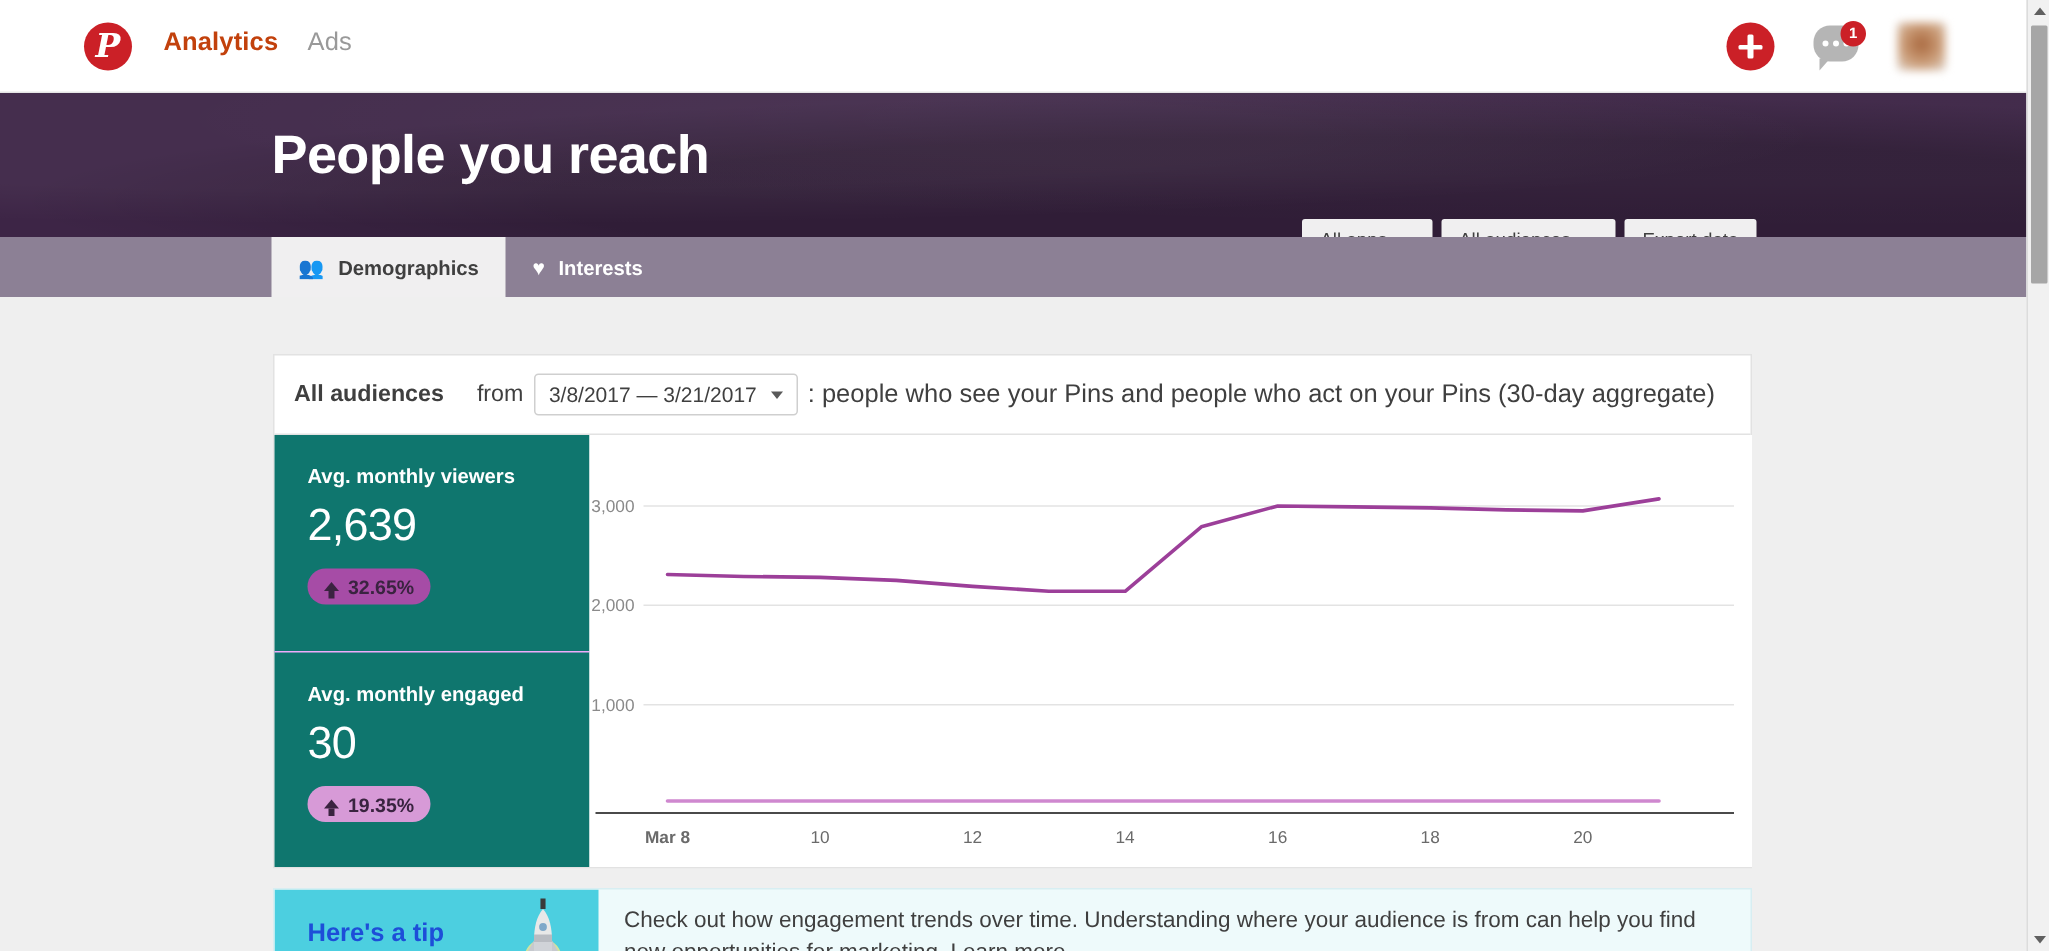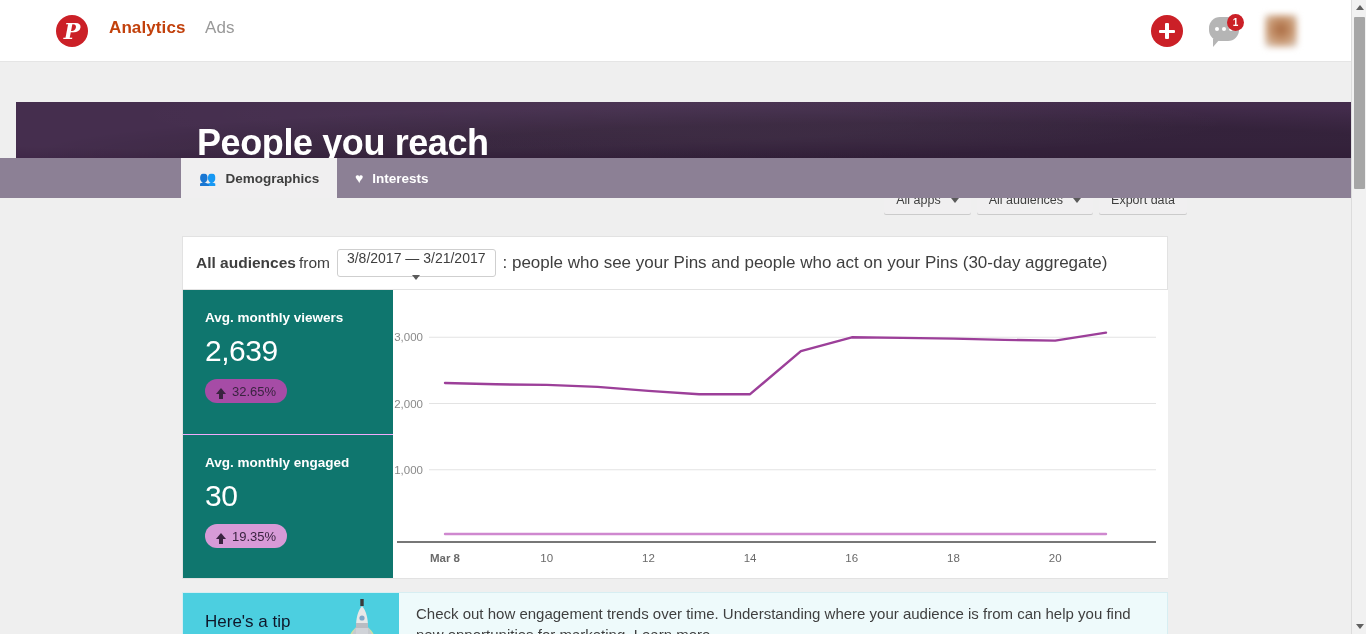--- a/index.html
+++ b/index.html
@@ -59,27 +59,26 @@
   }
   .avatar {
     position: absolute; left: 1265px; top: 15px; width: 32px; height: 32px;
     border-radius: 3px;
     background: radial-gradient(circle at 50% 45%, #a8683f 0%, #bf8a63 35%, #cfa583 60%, #dcd4cd 100%);
     filter: blur(3px);
   }
 
   
   .hero {
-    position: absolute; left: 16px; top: 62px; width: 1351px; height: 70px;
+    position: absolute; left: 0; top: 62px; width: 1351px; height: 96px;
     background: #3d2546;
     background-image:
       radial-gradient(ellipse at 22% 30%, rgba(255,255,255,.045) 0 38%, transparent 62%),
       radial-gradient(ellipse at 68% 75%, rgba(0,0,0,.22) 0 42%, transparent 70%),
       radial-gradient(ellipse at 88% 18%, rgba(255,255,255,.03) 0 35%, transparent 65%);
-    margin-top: 40px;
   }
   .hero-title {
     position: absolute; left: 181px; top: 20px;
     color: #fff; font-size: 36px; font-weight: bold; letter-spacing: -.4px;
   }
   .hero-actions { position: absolute; right: 180px; top: 84px; display: flex; gap: 6px; }
   .hbtn {
     height: 28px; background: #f0eff0; border: none; border-radius: 2px;
     font-family: "Liberation Sans", sans-serif; font-size: 12.5px; color: #3f3f3f;
     padding: 0 12px; display: flex; align-items: center; gap: 10px; cursor: pointer;
@@ -108,34 +107,34 @@
   }
   .filterbar {
     height: 53px; display: flex; align-items: center; padding-left: 13px;
     font-size: 15.5px; color: #3f3f3f; border-bottom: 1px solid #e2e2e2;
   }
   .filterbar b { font-weight: bold; }
   .date-select {
     display: inline-flex; align-items: center; gap: 9px;
     height: 28px; margin: 0 7px; padding: 0 9px;
     border: 1px solid #cfcfcf; border-radius: 3px; background: #fff;
-    font-size: 14px; color: #3f3f3f; cursor: pointer; flex-direction: column;
+    font-size: 14px; color: #3f3f3f; cursor: pointer;
   }
   .filter-tail { font-size: 17px; }
 
   .charts { display: flex; height: 288px; }
   .metrics { width: 210px; background: #0f766e; flex: 0 0 210px; }
   .metric { height: 144px; padding: 20px 0 0 22px; position: relative; }
   .metric + .metric { border-top: 1px solid #f0abfc; }
   .metric-label { color: #fff; font-size: 13.5px; font-weight: bold; }
   .metric-value { color: #fff; font-size: 30px; font-weight: normal; margin-top: 9px; letter-spacing: -.5px; }
   .metric-badge {
     display: inline-flex; align-items: center; gap: 6px; margin-top: 11px;
     height: 24px; padding: 0 11px; border-radius: 12px;
-    font-size: 13px; font-weight: normal; color: #3a2340;
+    font-size: 13px; font-weight: bold; color: #3a2340;
   }
   .arrow-up {
     width: 0; height: 0; position: relative; display: inline-block;
     border-style: solid; border-width: 0 5px 6px 5px;
     border-color: transparent transparent #3a2340 transparent;
   }
   .arrow-up::after {
     content: ""; position: absolute; left: -2px; top: 6px;
     width: 4px; height: 5px; background: #3a2340;
   }
@@ -146,21 +145,21 @@
   
   .tip {
     position: absolute; left: 182px; top: 592px; width: 986px; height: 60px;
     background: #eefafb; border: 1px solid #d7eef2; display: flex; overflow: hidden;
   }
   .tip-head {
     width: 216px; background: #4ccfe0; position: relative; flex: 0 0 216px;
     display: flex; align-items: center;
   }
   .tip-head-label {
-    color: #0f172a; font-size: 17px; font-weight: normal; margin-left: 22px;
+    color: #1d4ed8; font-size: 17px; font-weight: bold; margin-left: 22px;
   }
   .rocket { position: absolute; right: 24px; top: 4px; width: 26px; height: 60px; }
   .tip-body {
     flex: 1; padding: 10px 16px 0 17px; font-size: 15px; color: #3f3f3f; line-height: 21px;
   }
   .tip-link { color: #3f3f3f; text-decoration: underline; }
 
   
   .scrollbar {
     position: absolute; right: 0; top: 0; width: 15px; height: 634px;
@@ -231,21 +230,21 @@
     <div class="tab tab-interests">
       <span class="tab-icon">♥</span>
       <span>Interests</span>
     </div>
   </div>
 
   <div class="panel">
 
     <div class="filterbar">
       <b>All audiences</b>
-      <span style="margin-left:3px">from</span>
+      <span style="margin-left:22px">from</span>
       <span class="date-select">
         <span>3/8/2017 — 3/21/2017</span>
         <span class="caret"></span>
       </span>
       <span class="filter-tail">: people who see your Pins and people who act on your Pins (30-day aggregate)</span>
     </div>
 
     <div class="charts">
 
       <div class="metrics">

